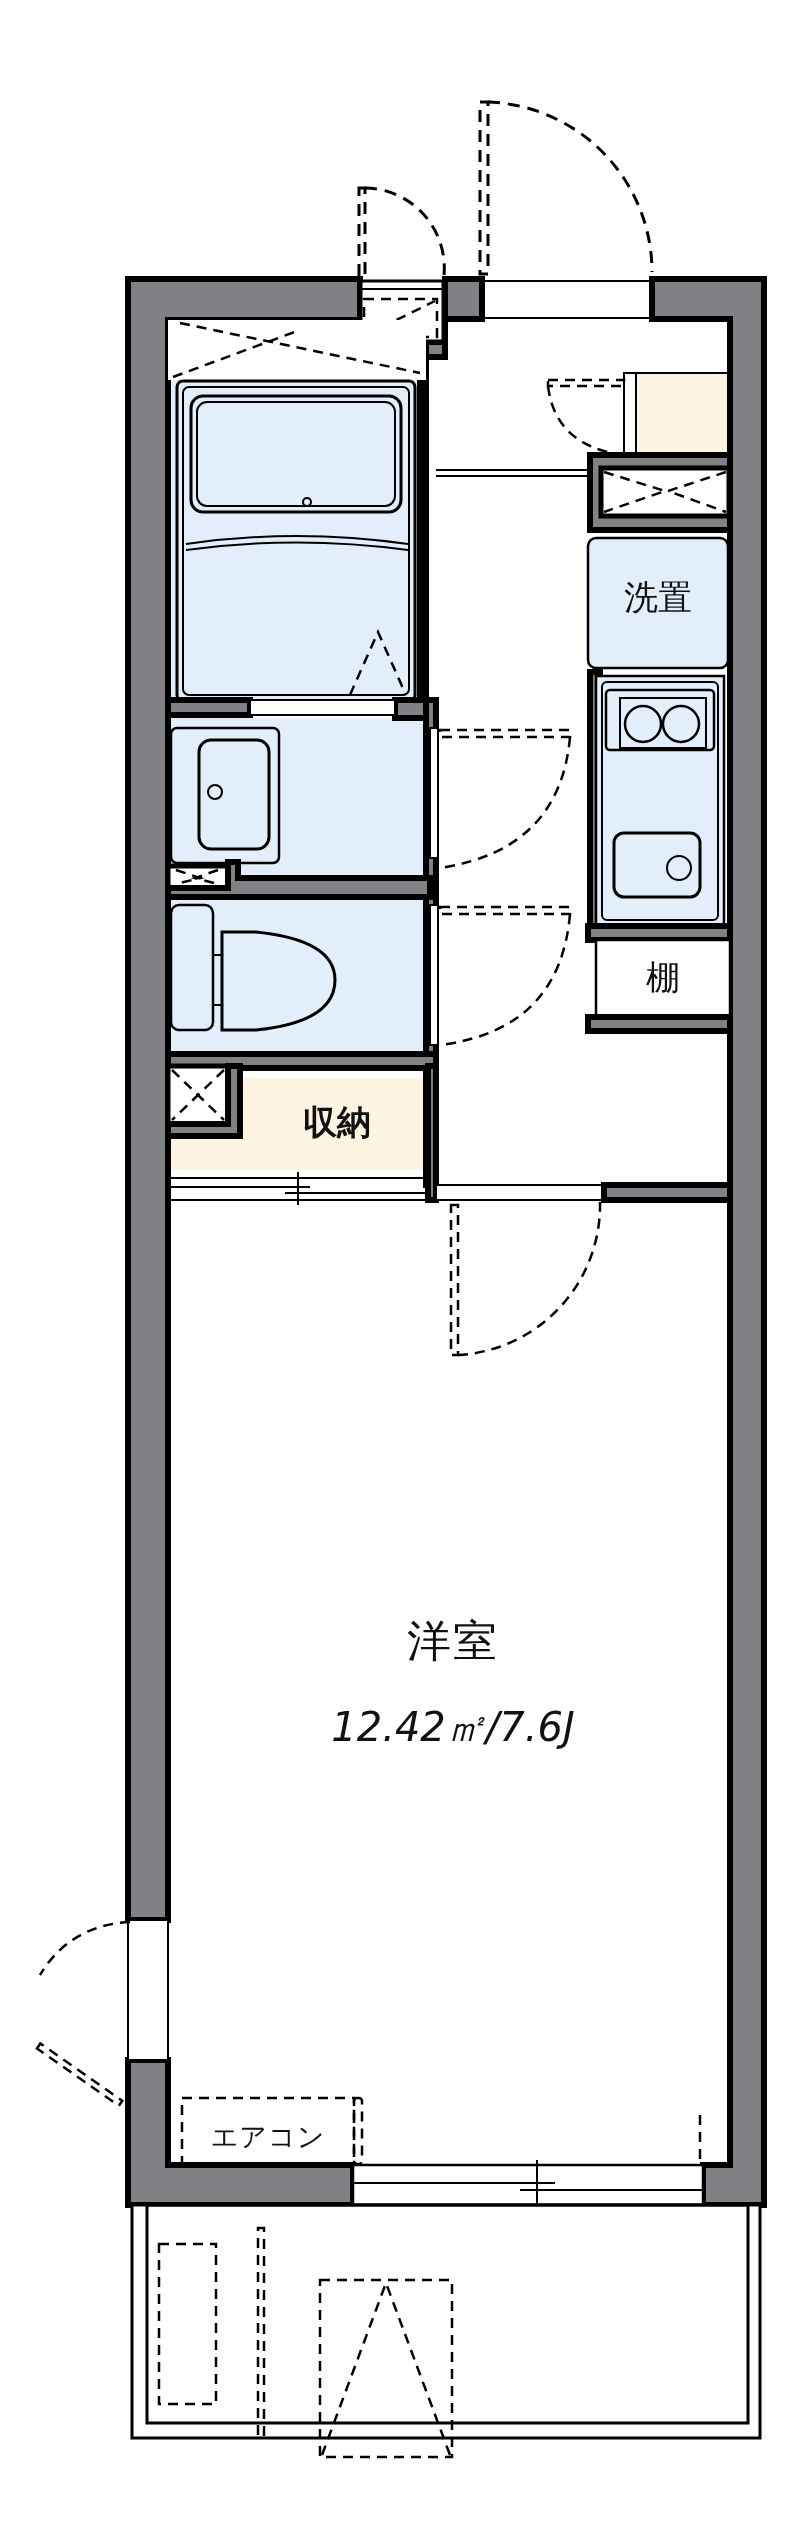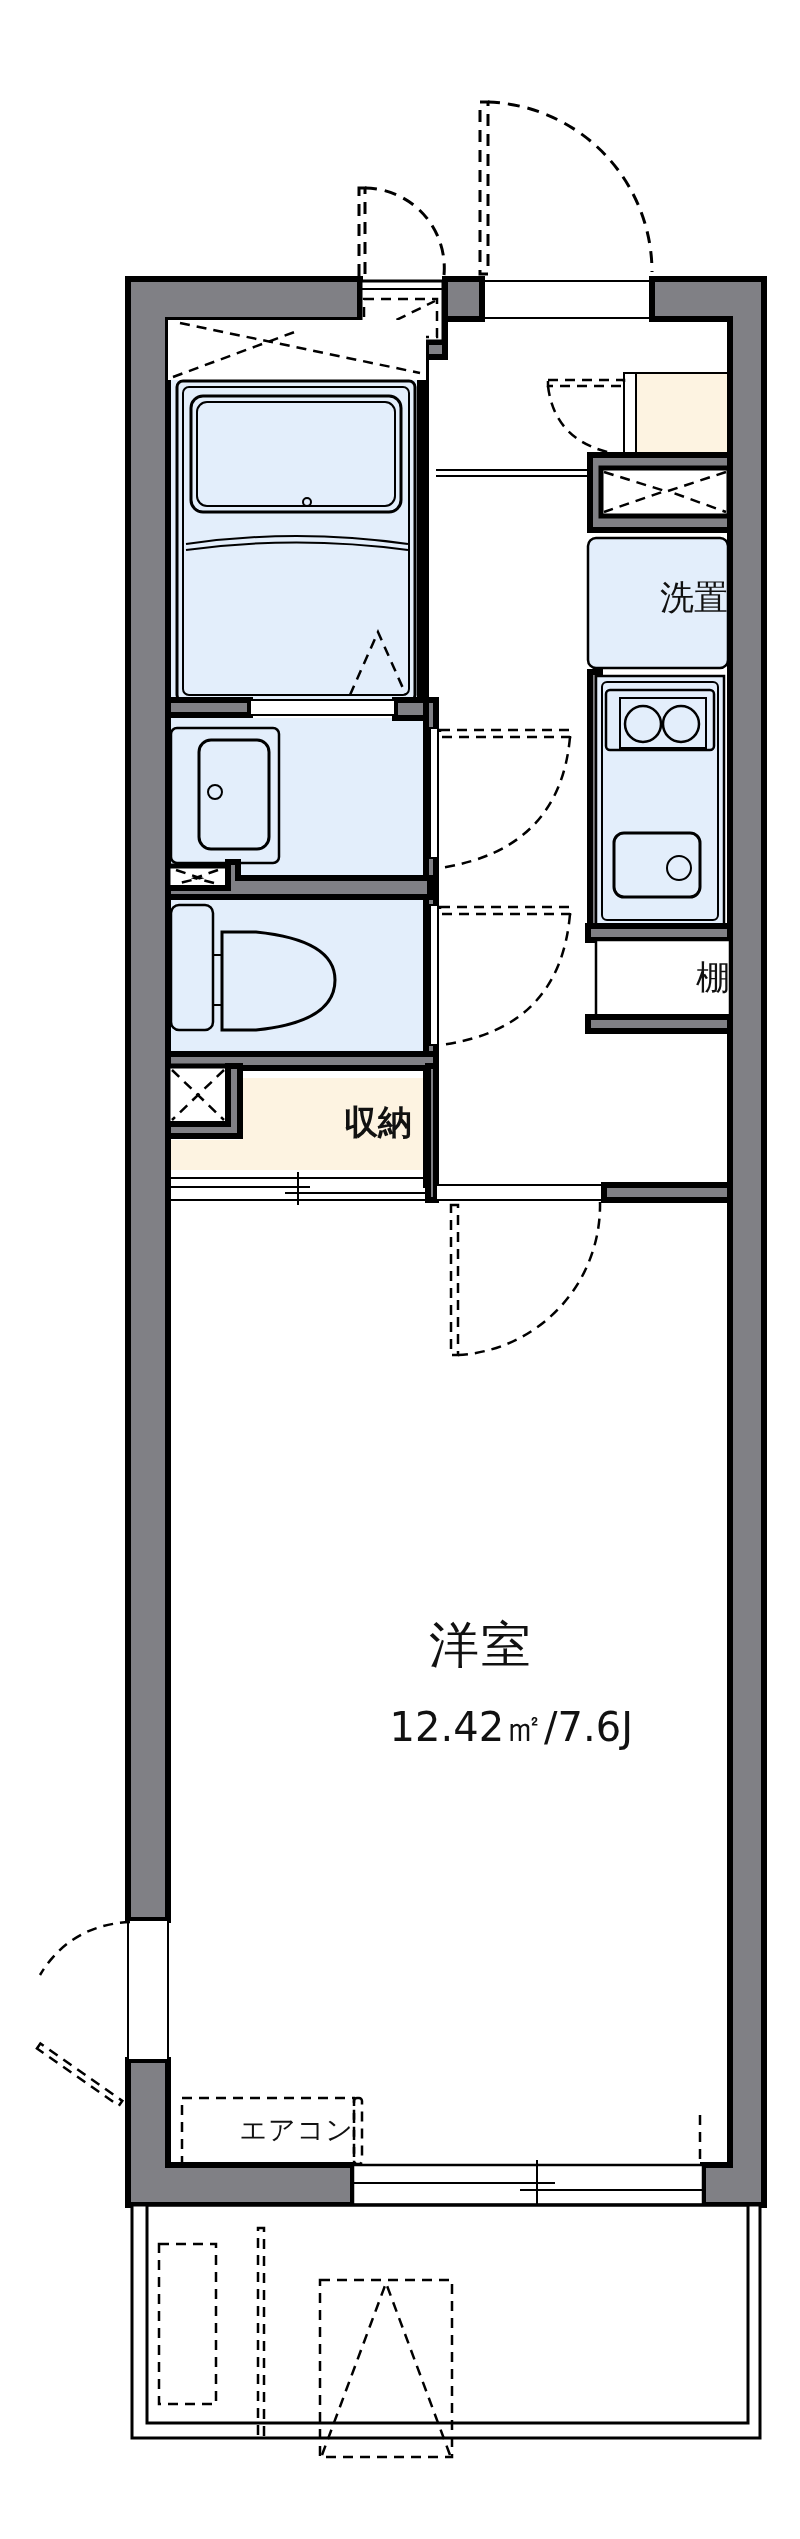--- a/index.html
+++ b/index.html
@@ -1,22 +1,22 @@
 <!DOCTYPE html>
 <html><head>
 <meta charset="utf-8">
 <style>
   html, body { margin:0; padding:0; background:#ffffff; }
   body { width:800px; height:2539px; position:relative; overflow:hidden; font-family:"DejaVu Sans", sans-serif; }
   svg { position:absolute; left:0; top:0; }
-  .lbl { position:absolute; color:#111; font-family:"DejaVu Sans", sans-serif; white-space:nowrap; text-align:right; }
-  .room-name { font-size:50px; letter-spacing:2px; }
-  .room-area { font-size:40px; }
+  .lbl { position:absolute; color:#111; font-family:"DejaVu Sans", sans-serif; white-space:nowrap; text-align:center; }
+  .room-name { font-size:44px; letter-spacing:2px; }
+  .room-area { font-size:40px;font-style:italic; }
   .small-lbl { font-size:34px; }
-  .ac-lbl { font-size:27px; letter-spacing:1px; }
+  .ac-lbl { font-size:27px; letter-spacing:1px;margin-top:7px; }
 </style>
 </head>
 <body>
 
 <svg width="800" height="2539" viewBox="0 0 800 2539" xmlns="http://www.w3.org/2000/svg">
   <defs>
     <style>
       .wall { fill:#808085; stroke:#000; stroke-width:6; stroke-linejoin:miter; }
       .ln { fill:none; stroke:#000; stroke-width:3; }
       .thin { fill:none; stroke:#000; stroke-width:2; }

